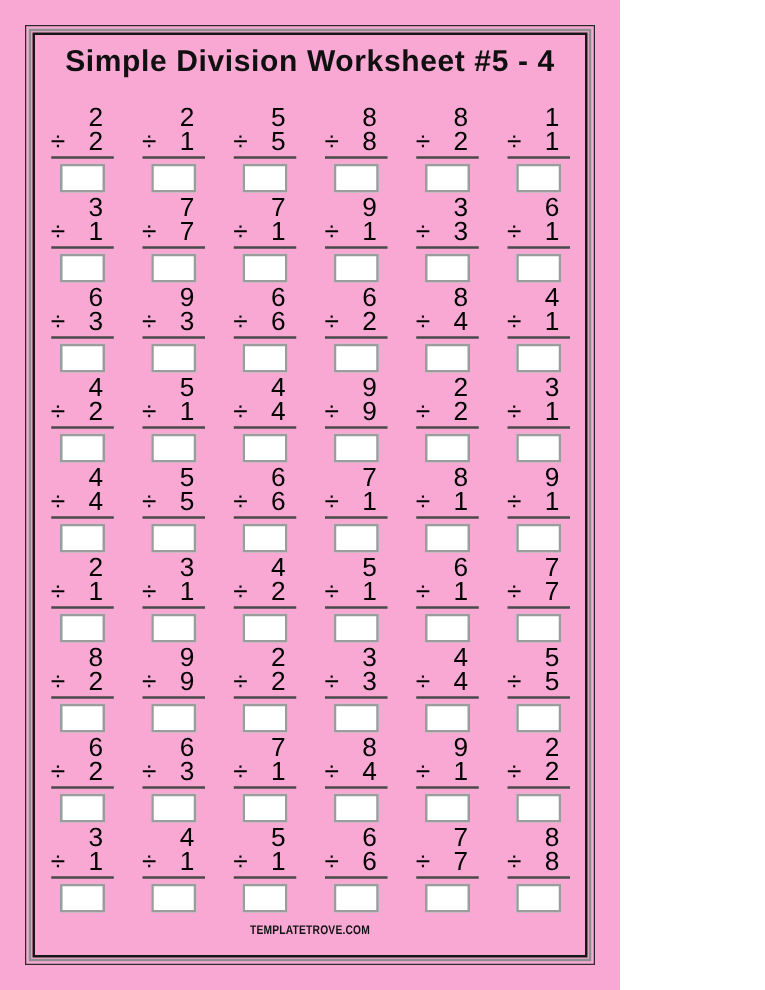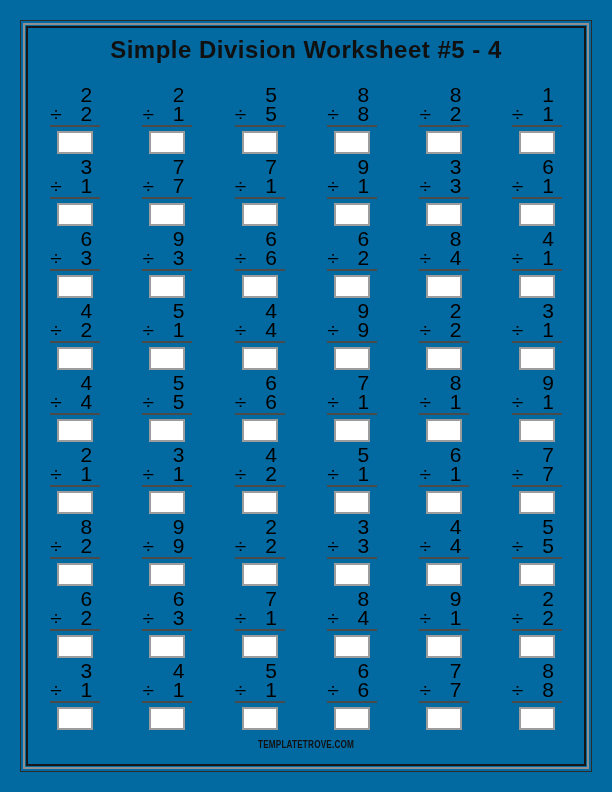--- a/index.html
+++ b/index.html
@@ -2,23 +2,23 @@
 <html><head>
 <meta charset="utf-8">
 <style>
   html, body {
     margin: 0;
     padding: 0;
     background: #ffffff;
   }
   .page {
     position: relative;
-    width: 612px;
+    width: 496px;
     height: 792px;
-    background: #0369a1;
+    background: #f9a8d4;
     font-family: "Liberation Sans", sans-serif;
     overflow: hidden;
   }
   
   .frame-outer {
     position: absolute; top: 20px; left: 20px; right: 20px; bottom: 20px;
     border: 1px solid #2b2b2b;
     pointer-events: none;
   }
   .frame-mid {

